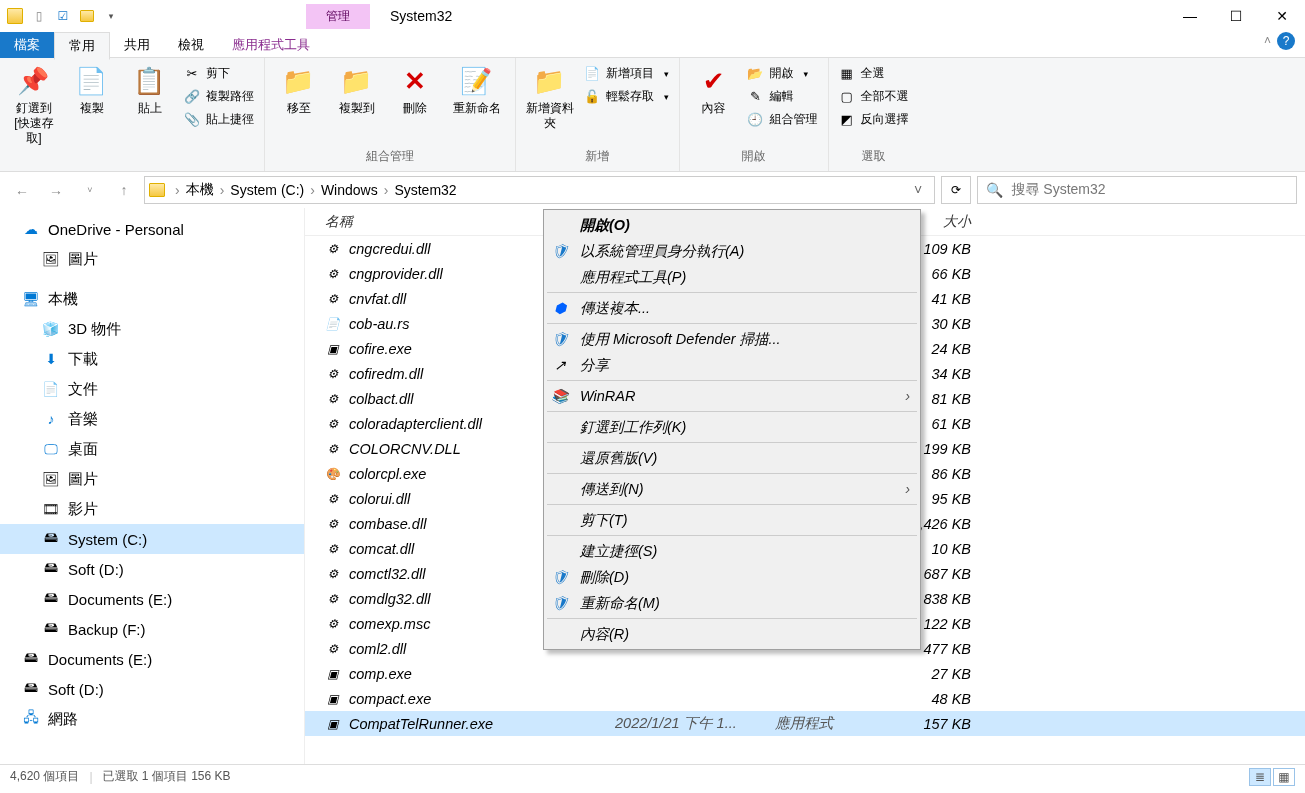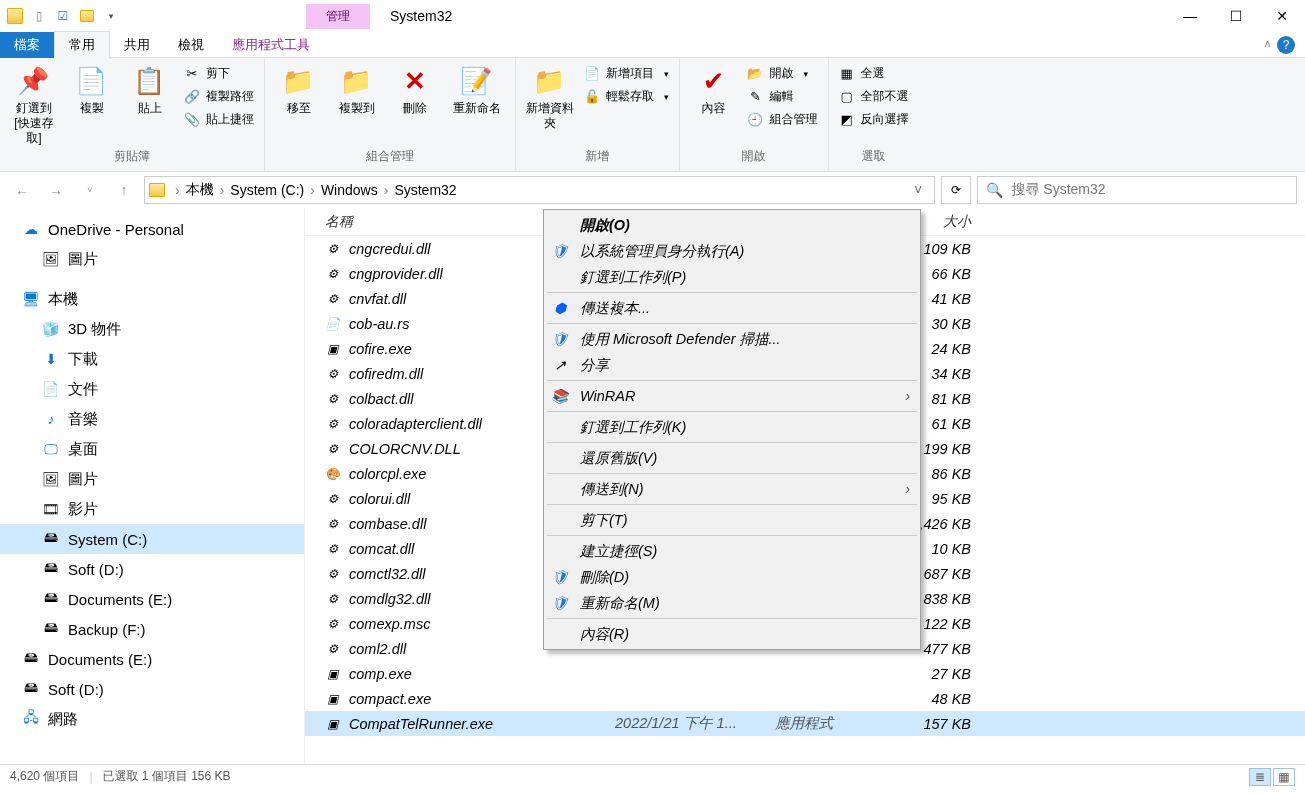--- a/index.html
+++ b/index.html
@@ -7,21 +7,21 @@
 
   .titlebar { display: flex; align-items: center; height: 32px; background: #fff; }
   .qat { display: flex; align-items: center; padding: 0 4px; gap: 2px; }
   .qat span.icon { width: 22px; height: 22px; display: inline-flex; align-items: center; justify-content: center; }
   .folder-ico { width:16px; height:16px; background: linear-gradient(#ffe9a6, #f5c842); border: 1px solid #e0b000; border-radius: 1px; }
   .titlebar .manage-tab { margin-left: 180px; background: #f3c4f5; color: #5a005a; padding: 4px 20px; font-size: 12px; }
   .titlebar .window-title { margin-left: 20px; font-size: 14px; }
   .win-controls { margin-left: auto; display: flex; }
   .win-controls div { width: 46px; height: 32px; display: flex; align-items: center; justify-content: center; font-size: 14px; }
 
-  .ribbon-tabs { display: flex; align-items: center; height: 26px; background: #fff; border-bottom: 1px solid #ddd; }
+  .ribbon-tabs { display: flex; align-items: flex-start; height: 26px; background: #fff; border-bottom: 1px solid #ddd; }
   .ribbon-tabs .tab { padding: 4px 14px; font-size: 13px; display: flex; align-items: center; }
   .ribbon-tabs .tab.file { background: #1979ca; color: #fff; }
   .ribbon-tabs .tab.active { background: #f5f6f7; border: 1px solid #ddd; border-bottom: 1px solid #f5f6f7; margin-bottom: -1px; }
   .ribbon-tabs .tab.tools { color: #8a2d8f; }
   .ribbon-tabs .spacer { flex: 1; }
   .ribbon-tabs .help { display: flex; align-items: center; gap: 6px; padding-right: 10px; }
   .help .q { width: 18px; height: 18px; border-radius: 50%; background: #1979ca; color: #fff; display: inline-flex; align-items: center; justify-content: center; font-size: 12px; }
 
   .ribbon { display: flex; height: 114px; background: #f5f6f7; border-bottom: 1px solid #ddd; }
   .group { display: flex; flex-direction: column; padding: 3px 8px; border-right: 1px solid #e4e4e4; }
@@ -138,21 +138,20 @@
         <div class="small-btn">
             <span class="si">🔗</span>
             <span>複製路徑</span>
           </div>
         <div class="small-btn">
             <span class="si">📎</span>
             <span>貼上捷徑</span>
           </div>
       </div>
     </div>
-    <div class="label">剪貼簿</div>
   </div>
 
   <div class="group">
     <div class="body">
       <div class="big-btn">
           <div class="ico" style="color:#0a6">📁</div>
           <span>移至</span>
         </div>
       <div class="big-btn">
           <div class="ico" style="color:#f5c842">📁</div>
@@ -529,21 +528,21 @@
       <div class="ctx-item bold">
           <span class="ci"></span>
           <span class="t">開啟(O)</span>
         </div>
       <div class="ctx-item">
           <span class="ci shield">🛡</span>
           <span class="t">以系統管理員身分執行(A)</span>
         </div>
       <div class="ctx-item">
           <span class="ci"></span>
-          <span class="t">釘選到工作列(P)</span>
+          <span class="t">應用程式工具(P)</span>
         </div>
       <hr>
       <div class="ctx-item">
           <span class="ci" style="color:#0061ff">⬢</span>
           <span class="t">傳送複本...</span>
         </div>
       <hr>
       <div class="ctx-item">
           <span class="ci shield">🛡</span>
           <span class="t">使用 Microsoft Defender 掃描...</span>

